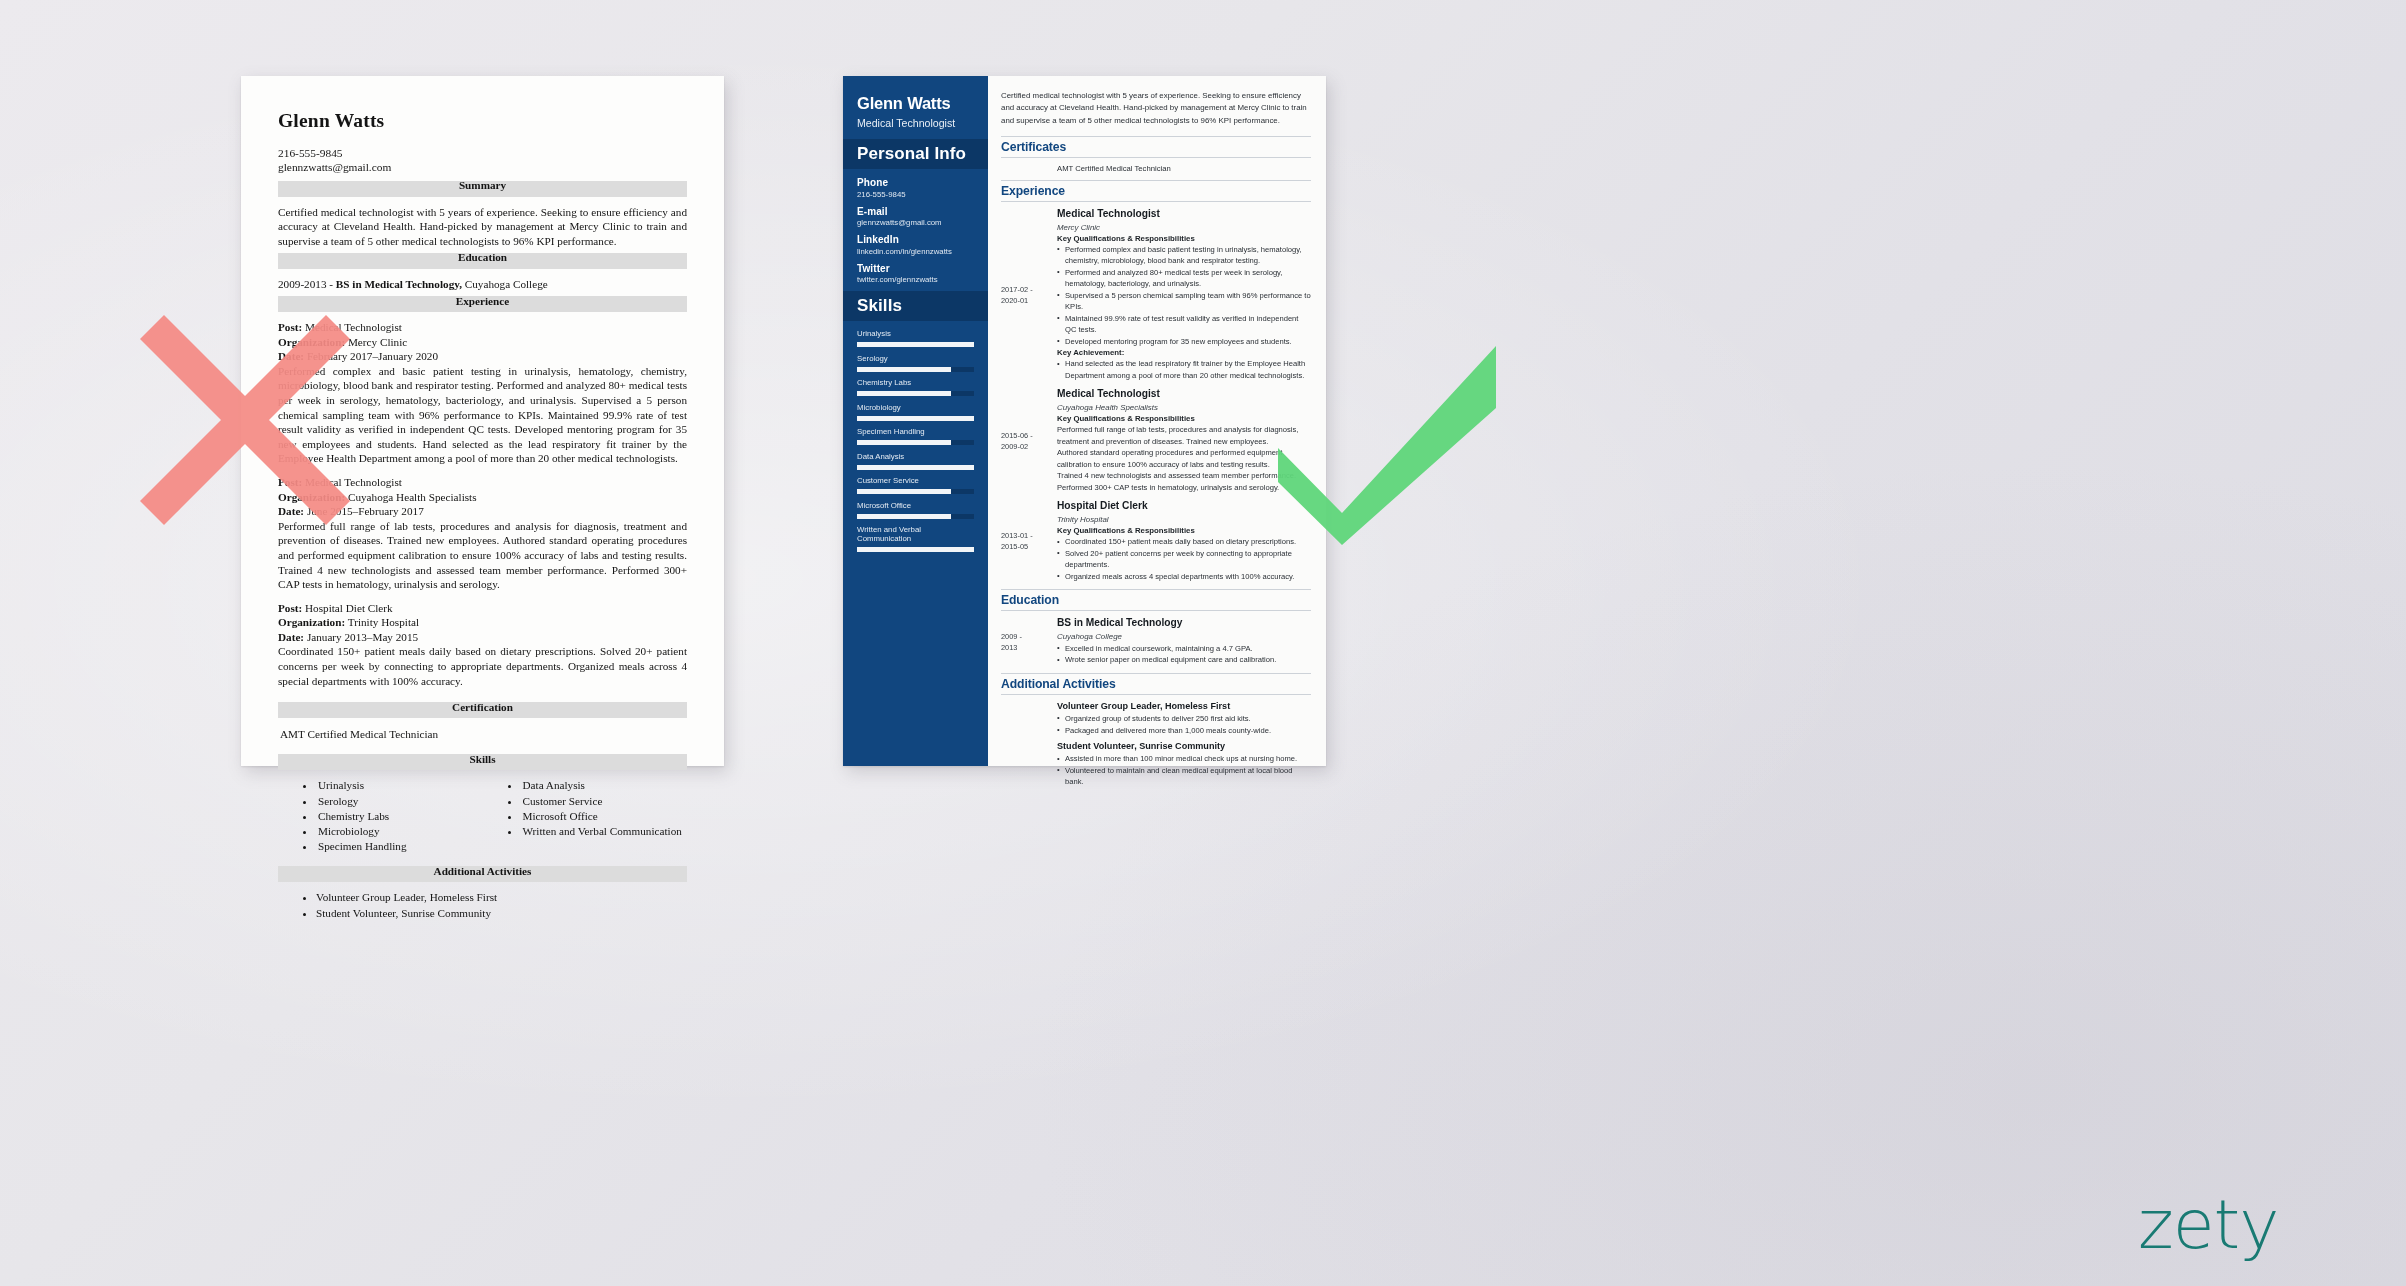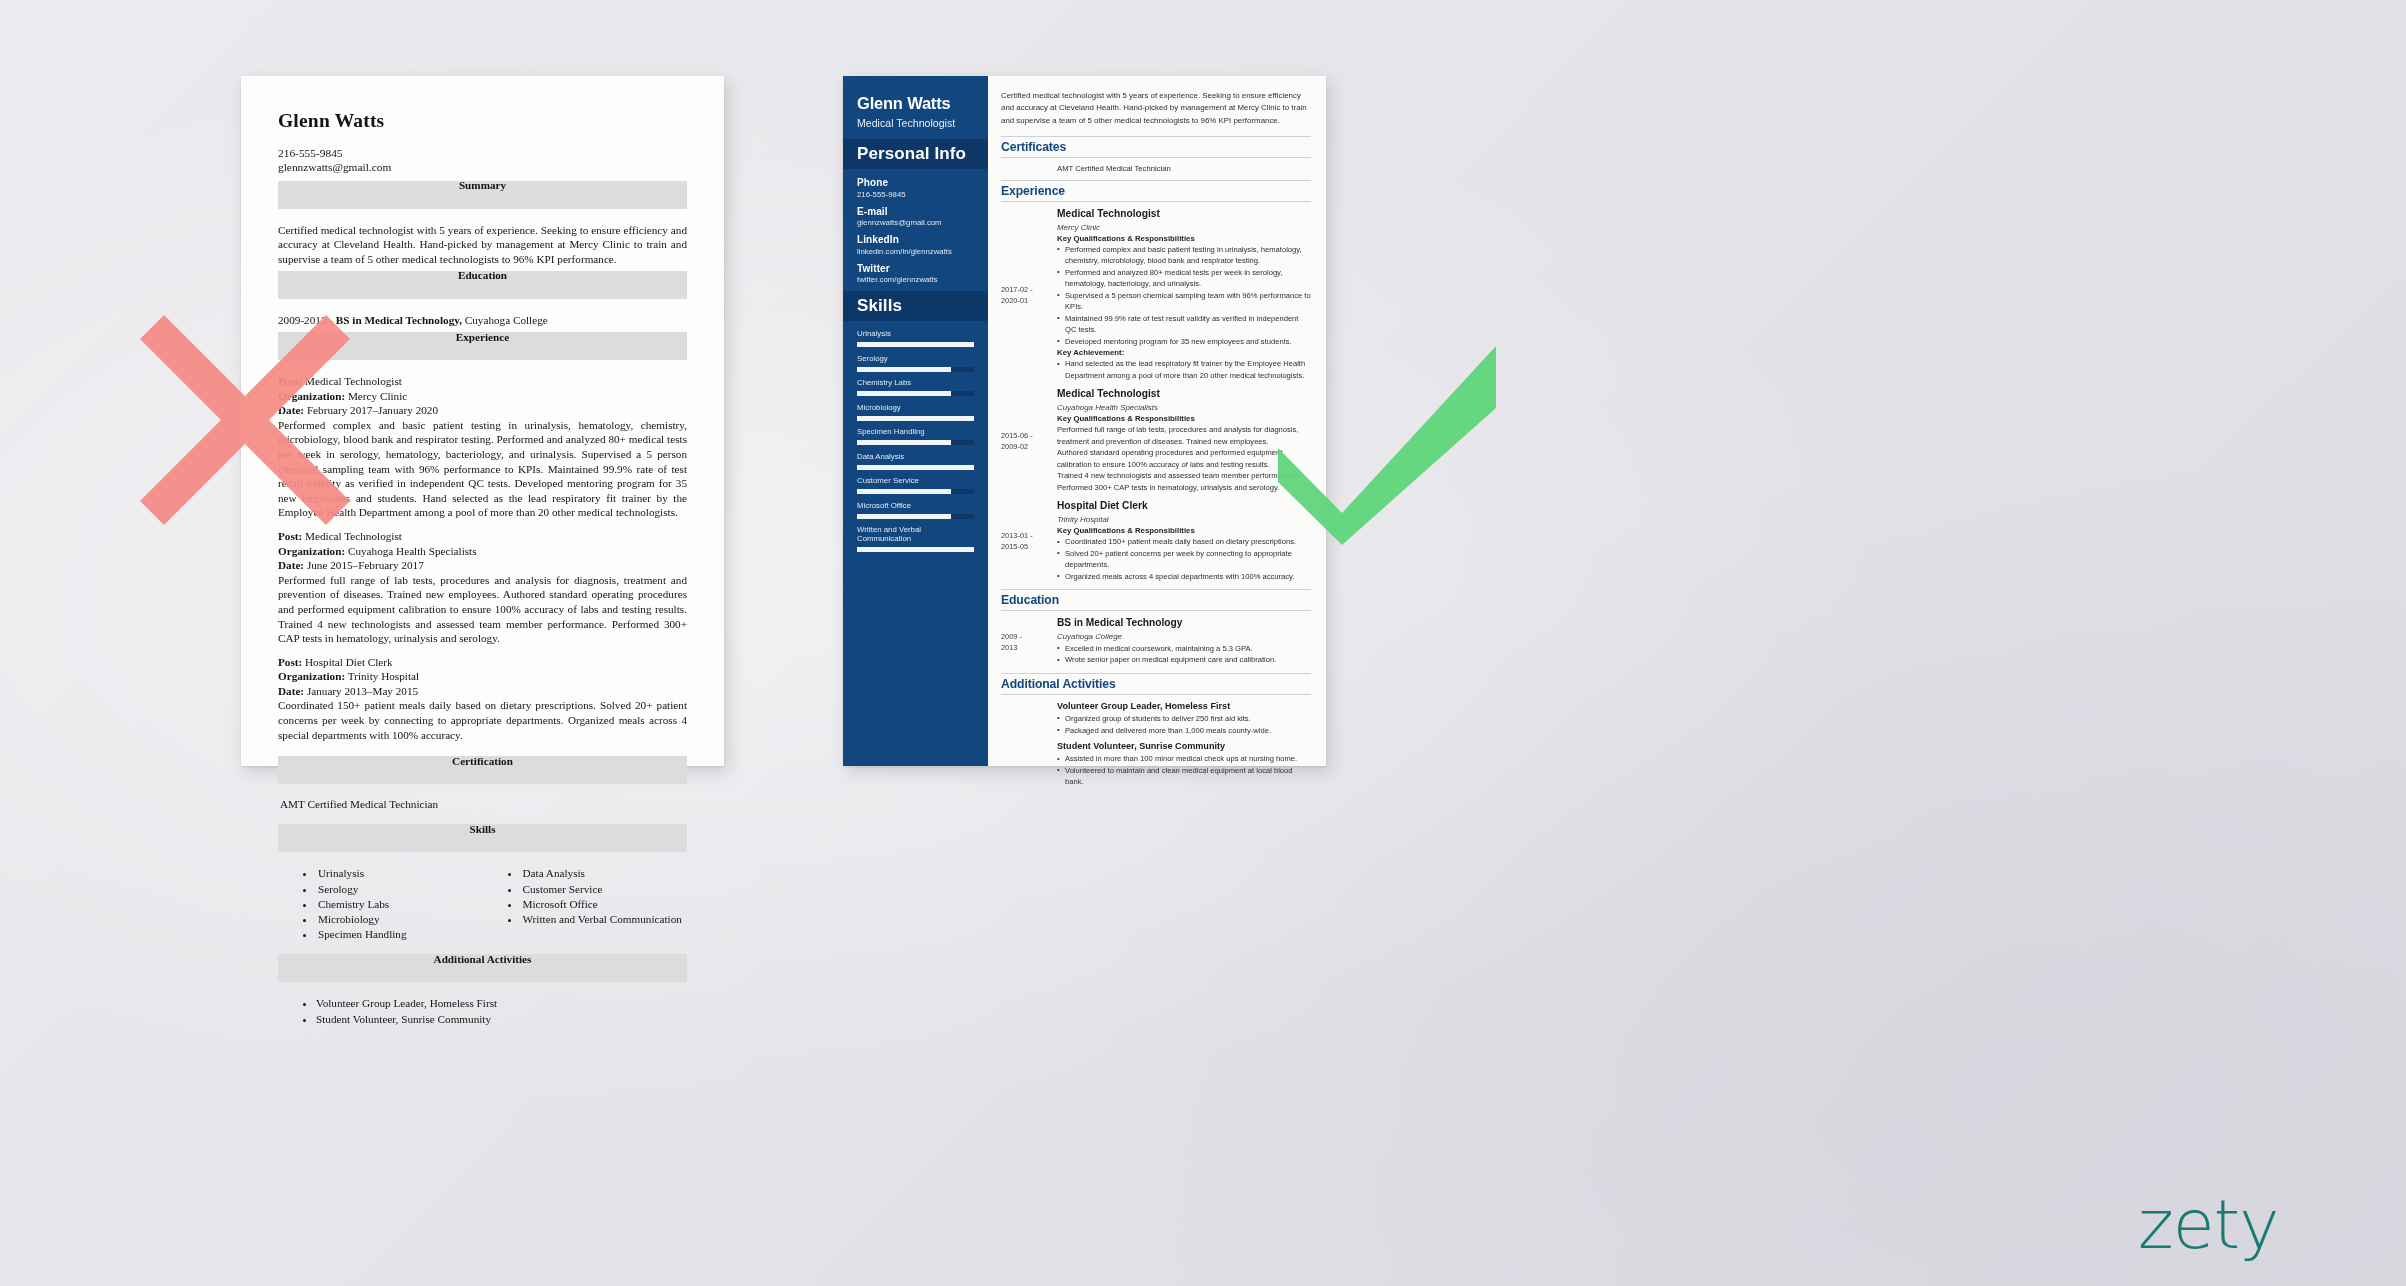--- a/index.html
+++ b/index.html
@@ -45,23 +45,23 @@
     letter-spacing: 0.2px;
     margin-bottom: 14px;
   }
   .rb-contact {
     font-size: 11.4px;
     line-height: 1.26;
     margin-bottom: 6px;
   }
   .rb-bar {
     background: #dcdcdc;
-    height: 28px;
+    height: 16px;
     position: relative;
-    margin: 4px 0 14px 0;
+    margin: 4px 0 8px 0;
     text-decoration: underline;
   }
   .rb-bar span {
     position: absolute;
     left: 0; right: 0;
     top: -1.5px;
     text-align: center;
     font-size: 11.2px;
     font-weight: bold;
     color: #141414;
@@ -519,21 +519,21 @@
     <div id="education-list">
         <div class="rg-row">
           <div class="rg-date">
             <div>2009 -</div>
             <div>2013</div>
           </div>
           <div class="rg-entry">
             <div class="rg-job-title">BS in Medical Technology</div>
             <div class="rg-org">Cuyahoga College</div>
             <ul class="rg-bullets">
-              <li>Excelled in medical coursework, maintaining a 5.3 GPA.</li>
+              <li>Excelled in medical coursework, maintaining a 4.7 GPA.</li>
               <li>Wrote senior paper on medical equipment care and calibration.</li>
             </ul>
           </div>
         </div>
       </div>
 
     <div class="rg-h2">Additional Activities</div>
     <div id="activities-list">
         <div class="rg-act">
           <div class="rg-act-title">Volunteer Group Leader, Homeless First</div>

